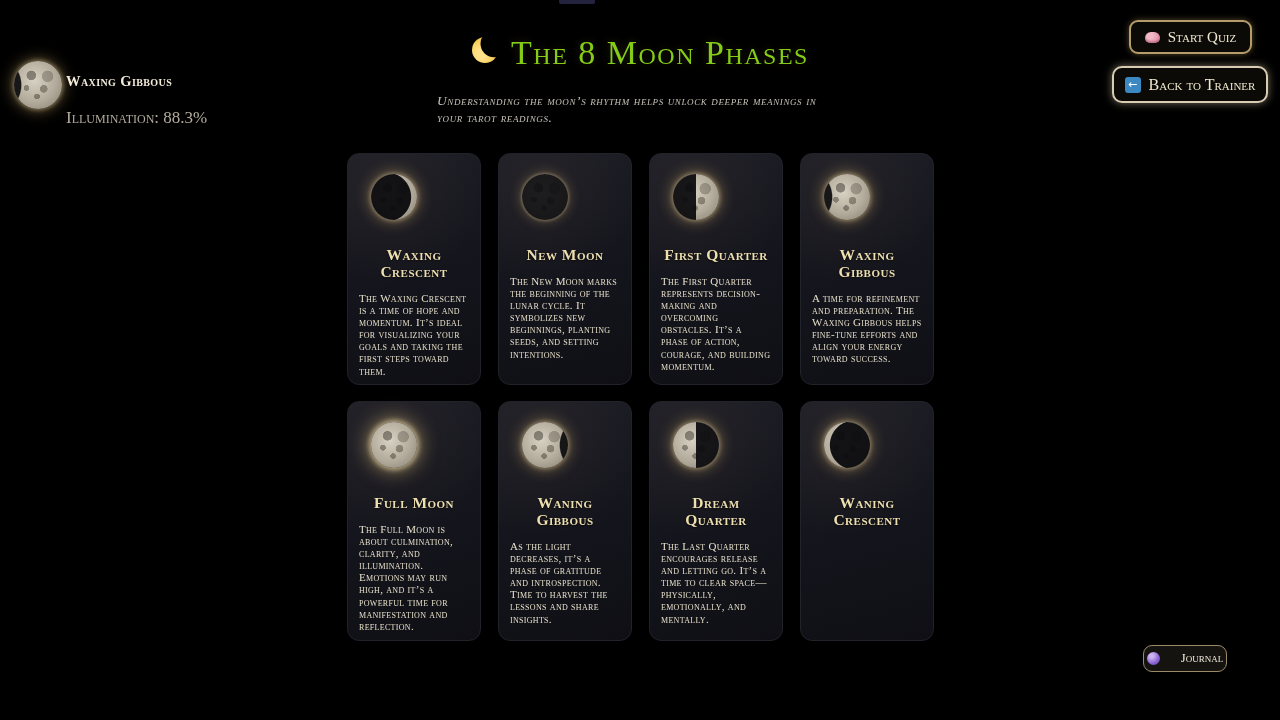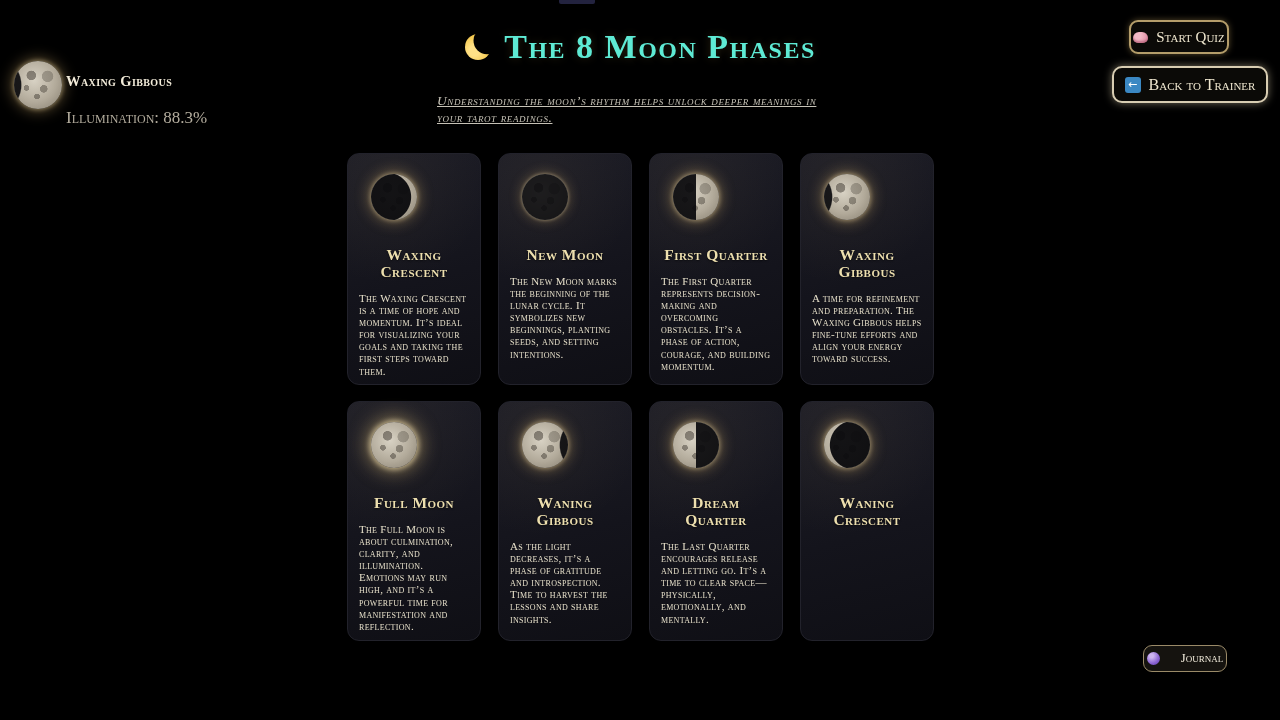--- a/index.html
+++ b/index.html
@@ -13,37 +13,37 @@
     position: absolute; left: 559px; top: 0; width: 36px; height: 4px;
     background: #23233f; border-radius: 0 0 2px 2px;
   }
 
   
   .page-title {
     position: absolute; left: 0; top: 28px; width: 1280px;
     display: flex; align-items: center; justify-content: center; gap: 12px;
   }
   .page-title h1 {
-    font-variant: small-caps; font-weight: bold; font-size: 34px; letter-spacing: 1.5px;
-    color: #5eead4; text-shadow: 0 0 10px rgba(120,100,50,.35);
+    font-variant: small-caps; font-weight: normal; font-size: 34px; letter-spacing: 1.5px;
+    color: #84cc16; text-shadow: 0 0 10px rgba(120,100,50,.35); margin-top: 6px;
   }
   .crescent-icon { position: relative; width: 28px; height: 28px; display: inline-block; }
   .crescent-icon::before {
     content: ""; position: absolute; inset: 1px; border-radius: 50%;
     background: radial-gradient(circle at 35% 65%, #ffe187 20%, #f3c545 70%, #d9a62e 100%);
   }
   .crescent-icon::after {
     content: ""; position: absolute; inset: 0; border-radius: 50%;
     background: #000; transform: translate(32%, -22%) scale(.96);
   }
 
   .subtitle {
     position: absolute; left: 437px; top: 92px; width: 404px;
     font-style: italic; font-variant: small-caps; font-size: 13.5px; line-height: 17px;
-    color: #c6c2b6; letter-spacing: .6px; text-decoration: underline;
+    color: #c6c2b6; letter-spacing: .6px;
   }
 
   
   .moon-widget { position: absolute; left: 10px; top: 58px; width: 230px; }
   .widget-moon { position: absolute; left: 4px; top: 3px; }
   .widget-head { position: absolute; left: 56px; top: 15px; }
   .widget-phase-name {
     font-variant: small-caps; font-weight: bold; font-size: 14.5px; letter-spacing: .4px;
     color: #f3ecda; white-space: nowrap;
   }
@@ -56,21 +56,21 @@
     color: #ded8c6; letter-spacing: .3px;
   }
 
   
   .btn {
     position: absolute; display: flex; align-items: center; justify-content: center; gap: 8px;
     background: #0b0a07; cursor: pointer;
     font-variant: small-caps; color: #efe7cf; font-family: "Liberation Serif", serif;
   }
   .btn-start-quiz {
-    top: 20px; left: 1129px; width: 100px; height: 34px;
+    top: 20px; left: 1129px; width: 123px; height: 34px;
     border: 2px solid #b49d6a; border-radius: 9px; font-size: 15px;
     box-shadow: 0 0 6px rgba(190,160,95,.45);
   }
   .btn-back-trainer {
     top: 66px; left: 1112px; width: 156px; height: 37px;
     border: 2px solid #d8cdb2; border-radius: 10px; font-size: 16px;
     box-shadow: 0 0 8px rgba(230,215,180,.5);
   }
   .btn-journal {
     top: 645px; left: 1143px; width: 84px; height: 27px;

